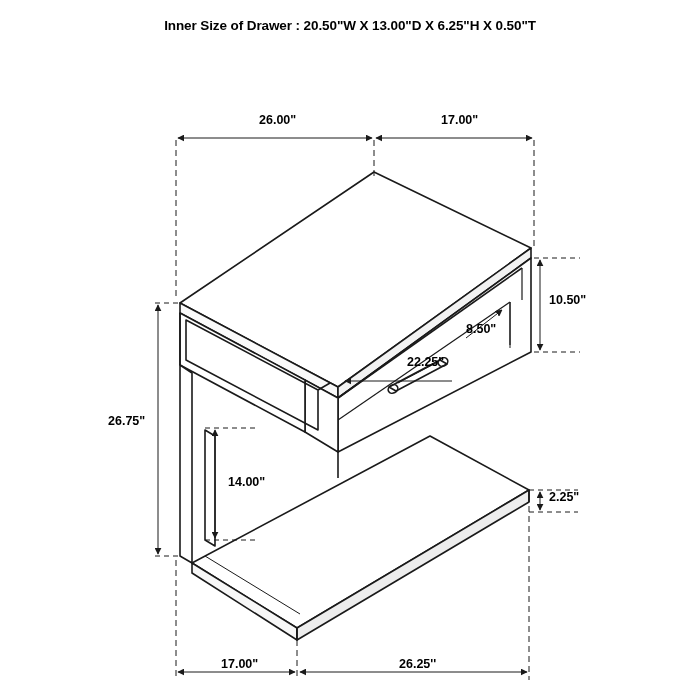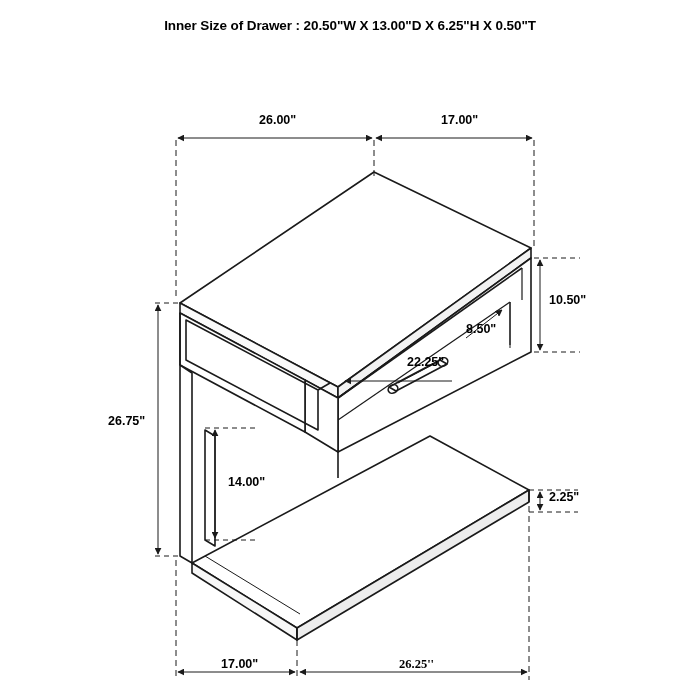--- a/index.html
+++ b/index.html
@@ -150,15 +150,15 @@
 
   <div class="dim-label" style="left:259px; top:113px;">26.00"</div>
   <div class="dim-label" style="left:441px; top:113px;">17.00"</div>
   <div class="dim-label" style="left:549px; top:293px;">10.50"</div>
   <div class="dim-label" style="left:466px; top:322px;">8.50"</div>
   <div class="dim-label" style="left:407px; top:355px;">22.25"</div>
   <div class="dim-label" style="left:108px; top:414px;">26.75"</div>
   <div class="dim-label" style="left:228px; top:475px;">14.00"</div>
   <div class="dim-label" style="left:549px; top:490px;">2.25"</div>
   <div class="dim-label" style="left:221px; top:657px;">17.00"</div>
-  <div class="dim-label" style="left:399px; top:657px;font-family:Liberation Serif, serif;">26.25''</div>
+  <div class="dim-label" style="left:399px; top:657px;">26.25''</div>
 
 </div>
 
 </body></html>

